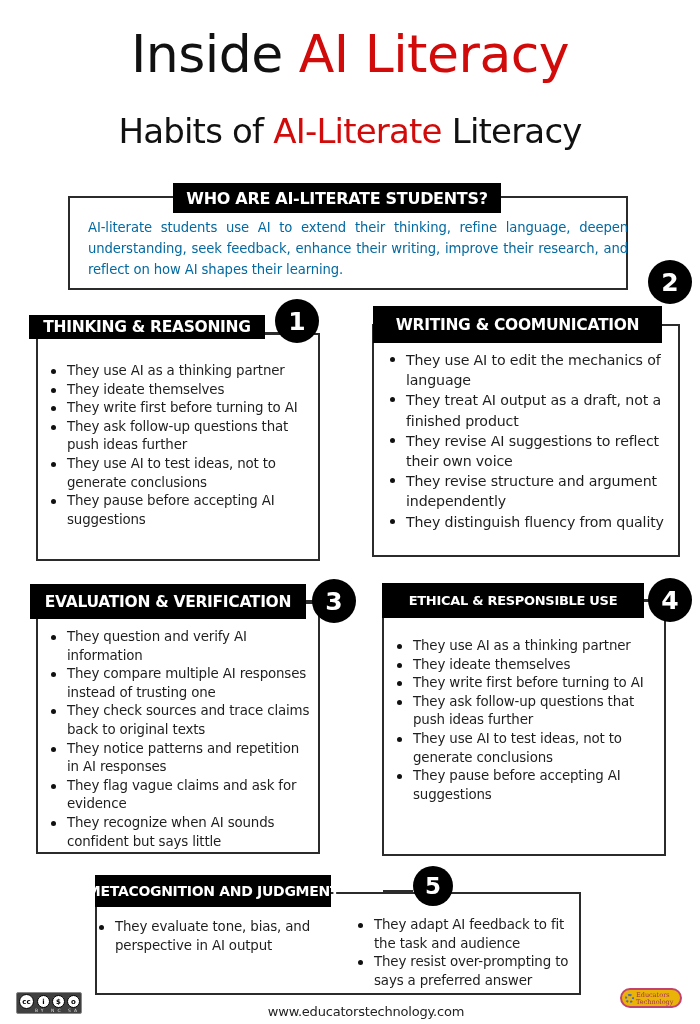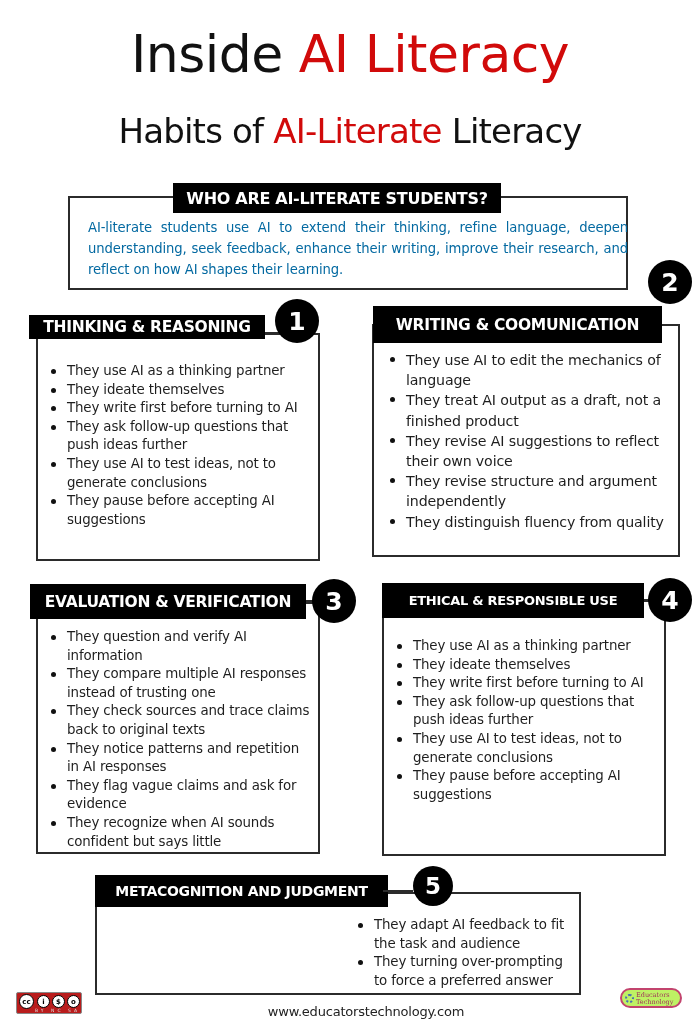--- a/index.html
+++ b/index.html
@@ -19,24 +19,24 @@
     font-family: "DejaVu Sans", sans-serif; font-weight: bold; font-size: 25px; display: flex; align-items: center; justify-content: center; }
   .conn { position: absolute; height: 2px; background: #2b2b2b; }
 
   ul.list { list-style: none; position: absolute; font-size: 13.4px; line-height: 18.6px; letter-spacing: -0.15px; color: #1e1e1e; }
   ul.list li { position: relative; padding-left: 17px; }
   ul.list li::before { content: ""; position: absolute; left: 1px; top: 7px; width: 5px; height: 5px; border-radius: 50%; background: #111; }
 
   .who-text { position: absolute; left: 88px; top: 217px; width: 540px; font-size: 13.2px; line-height: 21px; color: #0369a1; text-align: justify; letter-spacing: -0.1px; }
 
   .footer-url { position: absolute; left: 0; top: 1004px; width: 700px; text-align: center; font-size: 13px; color: #222; letter-spacing: -0.2px; padding-left: 32px; }
-  .cc { position: absolute; left: 16px; top: 992px; width: 66px; height: 22px; background: #b91c1c; border: 1px solid #888; border-radius: 2px; }
+  .cc { position: absolute; left: 16px; top: 992px; width: 66px; height: 22px; background: #404040; border: 1px solid #888; border-radius: 2px; }
   .cc .ic { position: absolute; top: 2px; width: 13px; height: 13px; border-radius: 50%; background: #fff; border: 1px solid #000; color: #000; font-size: 7px; font-weight: bold; display: flex; align-items: center; justify-content: center; }
   .cc .lbl { position: absolute; bottom: 0; left: 18px; font-size: 4.5px; color: #ddd; letter-spacing: 3px; }
-  .brand { position: absolute; left: 620px; top: 988px; width: 62px; height: 20px; border: 2px solid #c2446e; border-radius: 10px; background: #bef264;
+  .brand { position: absolute; left: 620px; top: 988px; width: 62px; height: 20px; border: 2px solid #c2446e; border-radius: 10px; background: #eab308;
     font-family: "DejaVu Serif", serif; font-size: 6.5px; line-height: 7px; color: #a0305a; padding-left: 14px; padding-top: 2px; }
   .brand .gear { position: absolute; left: 3px; top: 4px; width: 9px; height: 9px; border-radius: 50%; border: 2px dotted #4a6bb5; }
 </style>
 </head>
 <body>
 
 <div class="title1">
   <span>Inside</span>
   <span class="red">AI Literacy</span>
 </div>
@@ -94,28 +94,29 @@
 <ul class="list" style="left:396px; top:637px; width:260px;">
   <li>They use AI as a thinking partner</li>
   <li>They ideate themselves</li>
   <li>They write first before turning to AI</li>
   <li>They ask follow-up questions that push ideas further</li>
   <li>They use AI to test ideas, not to generate conclusions</li>
   <li>They pause before accepting AI suggestions</li>
 </ul>
 
 <div class="box" style="left:95px; top:892px; width:486px; height:103px;"></div>
-<div class="hdr" style="left:95px; top:875px; width:293px; height:32px; font-size:14px;">METACOGNITION AND JUDGMENT</div>
+<div class="hdr" style="left:95px; top:875px; width:236px; height:32px; font-size:14px;">METACOGNITION AND JUDGMENT</div>
 <div class="conn" style="left:383px; top:890px; width:30px;"></div>
 <div class="num" style="left:413px; top:866px; width:40px; height:40px; font-size:23px;">5</div>
 <ul class="list" style="left:98px; top:918px; width:230px;">
+  <li>They evaluate tone, bias, and perspective in AI output</li>
 </ul>
 <ul class="list" style="left:357px; top:916px; width:222px;">
   <li>They adapt AI feedback to fit the task and audience</li>
-  <li>They turning over-prompting to force a preferred answer</li>
+  <li>They resist over-prompting to says a preferred answer</li>
 </ul>
 
 <div class="cc">
   <span class="ic" style="left:2px; width:15px; height:15px; top:1px;">cc</span>
   <span class="ic" style="left:20px;">i</span>
   <span class="ic" style="left:35px;">$</span>
   <span class="ic" style="left:50px;">o</span>
   <span class="lbl">BY NC SA</span>
 </div>
 <div class="footer-url">www.educatorstechnology.com</div>

